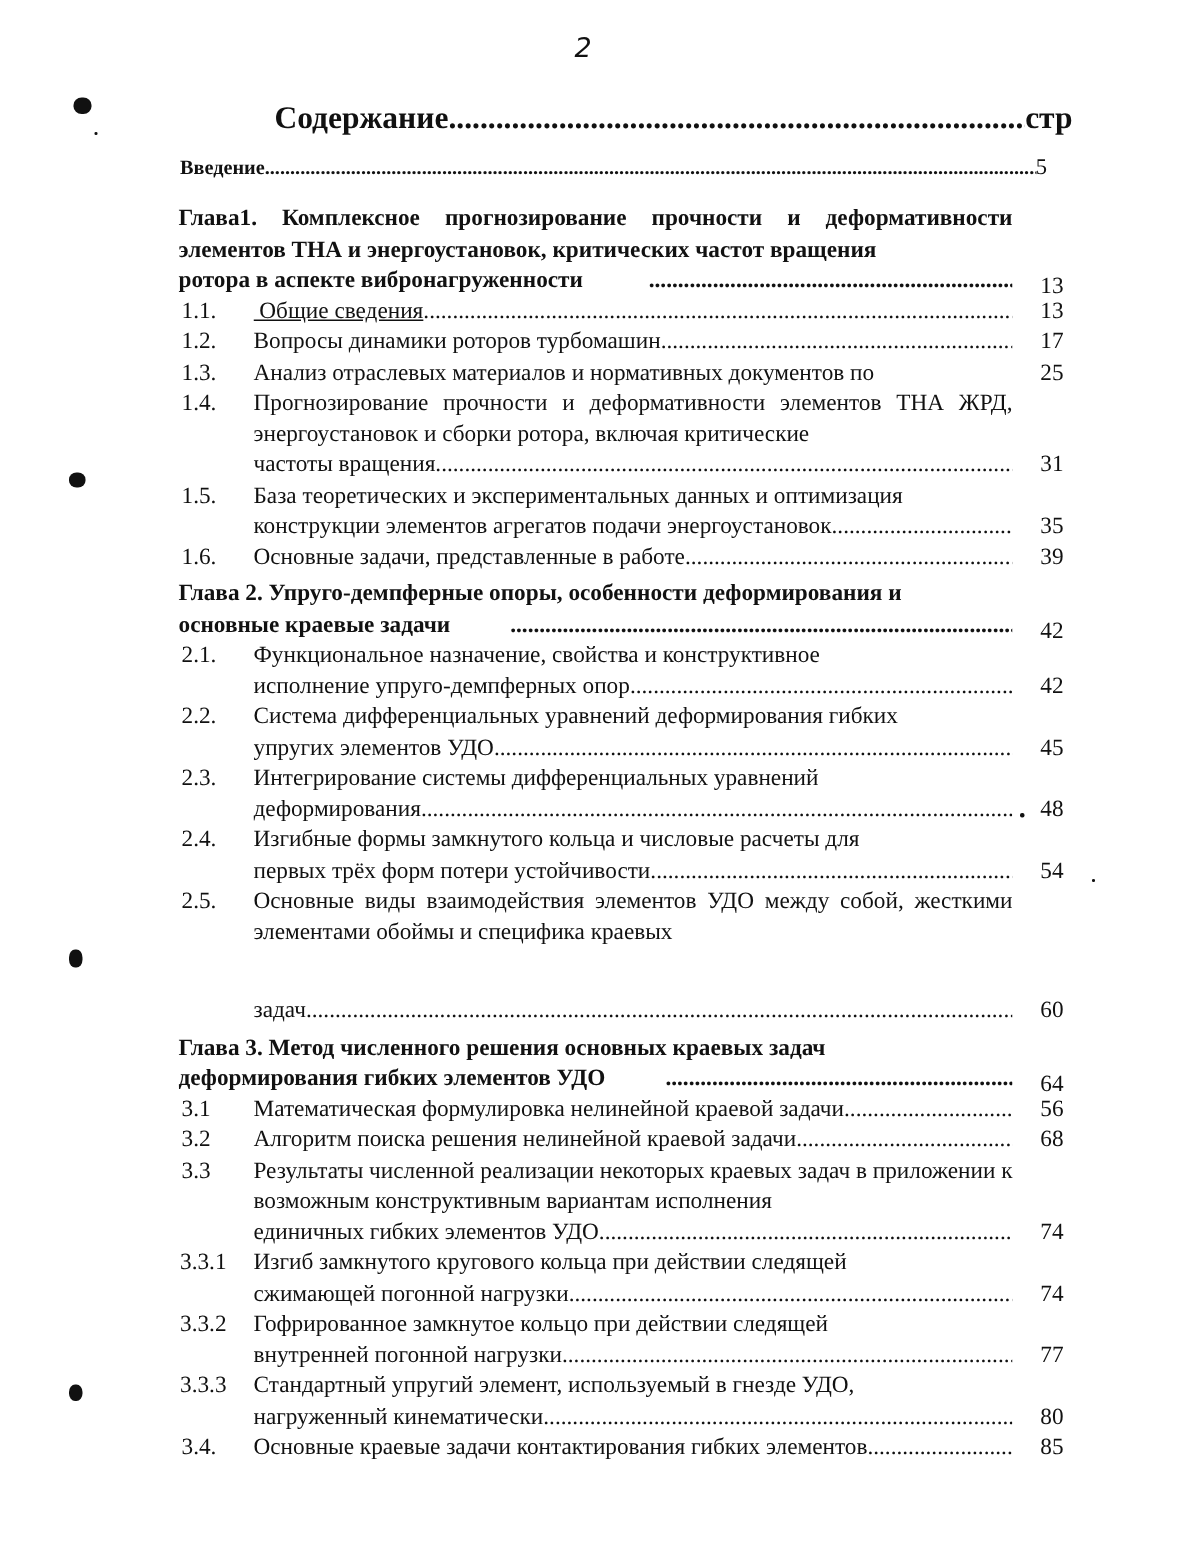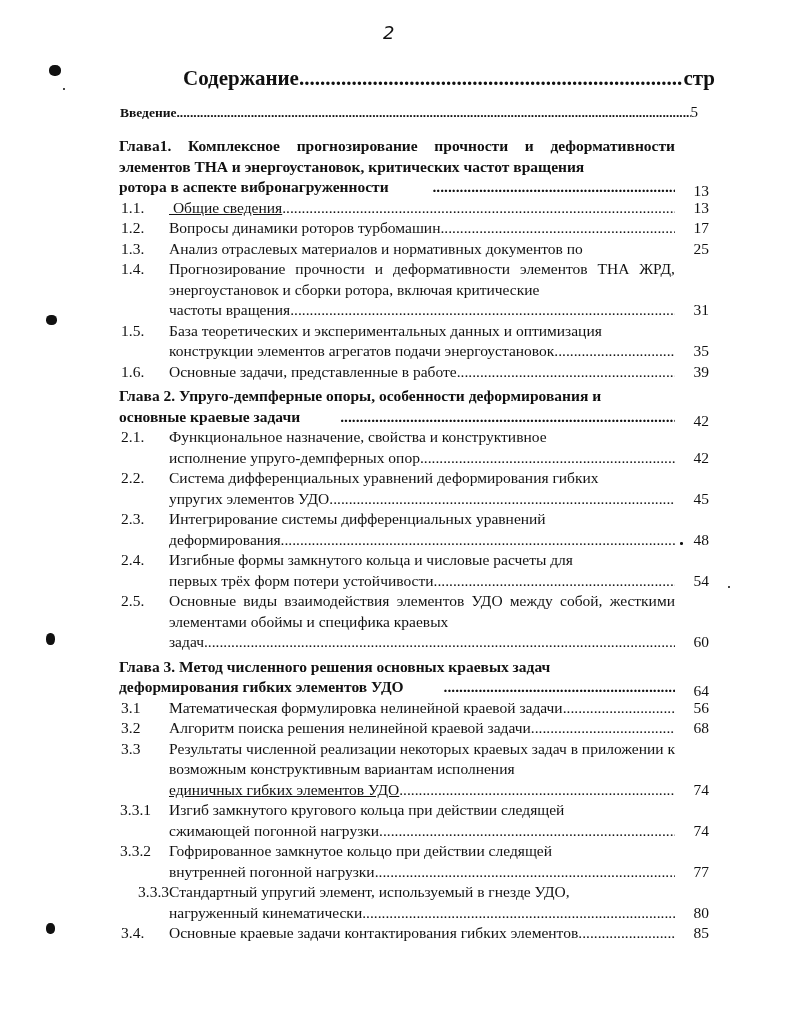--- a/index.html
+++ b/index.html
@@ -162,21 +162,21 @@
         <div class="lastline">
           <span style="white-space: pre;">первых трёх форм потери устойчивости</span>
           <span class="dots"></span>
         </div>
         <span class="pg">54</span>
       </div>
       <div class="section" style="margin-top: 0px;">
         <span class="num">2.5.</span>
         <div class="text"><span>Основные виды взаимодействия элементов УДО между собой, жесткими элементами обоймы и специфика краевых</span></div>
         <div class="lastline">
-          <span style="white-space: pre;">задач</span>
+          <span style="white-space: pre; margin-top: 32px;">задач</span>
           <span class="dots"></span>
         </div>
         <span class="pg">60</span>
       </div>
       <div class="chapter" style="margin-top: 4px;">
         <div class="text"><span>Глава 3. Метод численного решения основных краевых задач</span></div>
         <div class="last-line">
           <span style="white-space: pre;">деформирования гибких элементов УДО</span>
           <span class="dots"></span>
         </div>
@@ -197,21 +197,21 @@
         <div class="lastline">
           <span style="white-space: pre;">Алгоритм поиска решения нелинейной краевой задачи</span>
           <span class="dots"></span>
         </div>
         <span class="pg">68</span>
       </div>
       <div class="section" style="margin-top: 0px;">
         <span class="num">3.3</span>
         <div class="text"><span>Результаты численной реализации некоторых краевых задач в приложении к возможным конструктивным вариантам исполнения</span></div>
         <div class="lastline">
-          <span style="white-space: pre; text-decoration: underline;">единичных гибких элементов УДО</span>
+          <span style="white-space: pre;">единичных гибких элементов УДО</span>
           <span class="dots"></span>
         </div>
         <span class="pg">74</span>
       </div>
       <div class="section" style="margin-top: 0px;">
         <span class="num" style="left: 1px;">3.3.1</span>
         <div class="text"><span>Изгиб замкнутого кругового кольца при действии следящей</span></div>
         <div class="lastline">
           <span style="white-space: pre;">сжимающей погонной нагрузки</span>
           <span class="dots"></span>
@@ -221,21 +221,21 @@
       <div class="section" style="margin-top: 0px;">
         <span class="num" style="left: 1px;">3.3.2</span>
         <div class="text"><span>Гофрированное замкнутое кольцо при действии следящей</span></div>
         <div class="lastline">
           <span style="white-space: pre;">внутренней погонной нагрузки</span>
           <span class="dots"></span>
         </div>
         <span class="pg">77</span>
       </div>
       <div class="section" style="margin-top: 0px;">
-        <span class="num" style="left: 19px;">3.3.3</span>
+        <span class="num" style="left: 1px;">3.3.3</span>
         <div class="text"><span>Стандартный упругий элемент, используемый в гнезде УДО,</span></div>
         <div class="lastline">
           <span style="white-space: pre;">нагруженный кинематически</span>
           <span class="dots"></span>
         </div>
         <span class="pg">80</span>
       </div>
       <div class="section" style="margin-top: 0px;">
         <span class="num">3.4.</span>
         <div class="text"></div>

